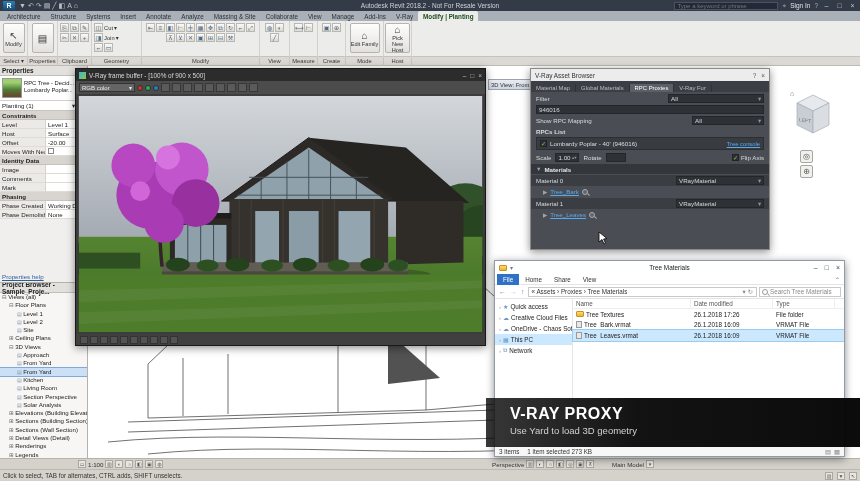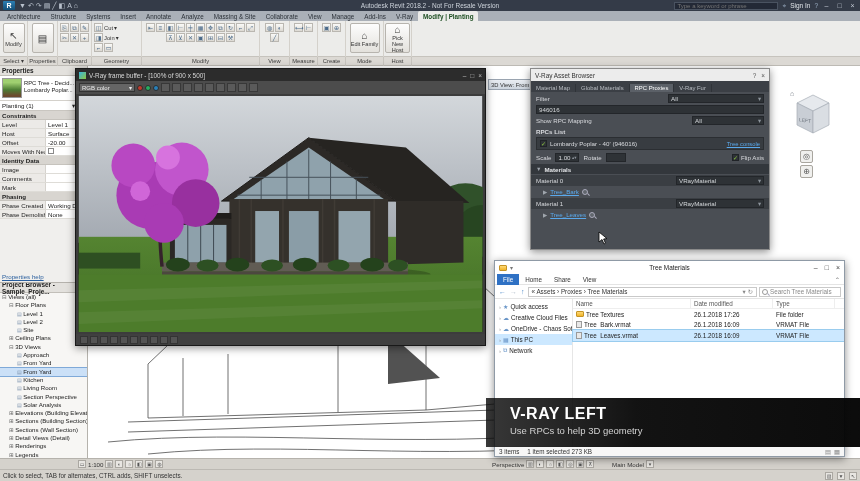--- a/index.html
+++ b/index.html
@@ -679,22 +679,22 @@
       <span>3 items</span>
       <span>1 item selected 273 KB</span>
       <span class="r">
           <span>▤</span>
           <span>▦</span>
         </span>
     </div>
   </div>
 
   <div class="abs overlay">
-    <div class="ov-title">V-RAY LEFT</div>
-    <div class="ov-sub">Use RPCs to help 3D geometry</div>
+    <div class="ov-title">V-RAY PROXY</div>
+    <div class="ov-sub">Use Yard to load 3D geometry</div>
   </div>
 
   <div class="abs vcb">
     <div class="grp" style="left:78px">
       <span class="sic2">▭</span>
       <span>1:100</span>
       <span class="sic2">▥</span>
       <span class="sic2">◐</span>
       <span class="sic2">☼</span>
       <span class="sic2">◧</span>

